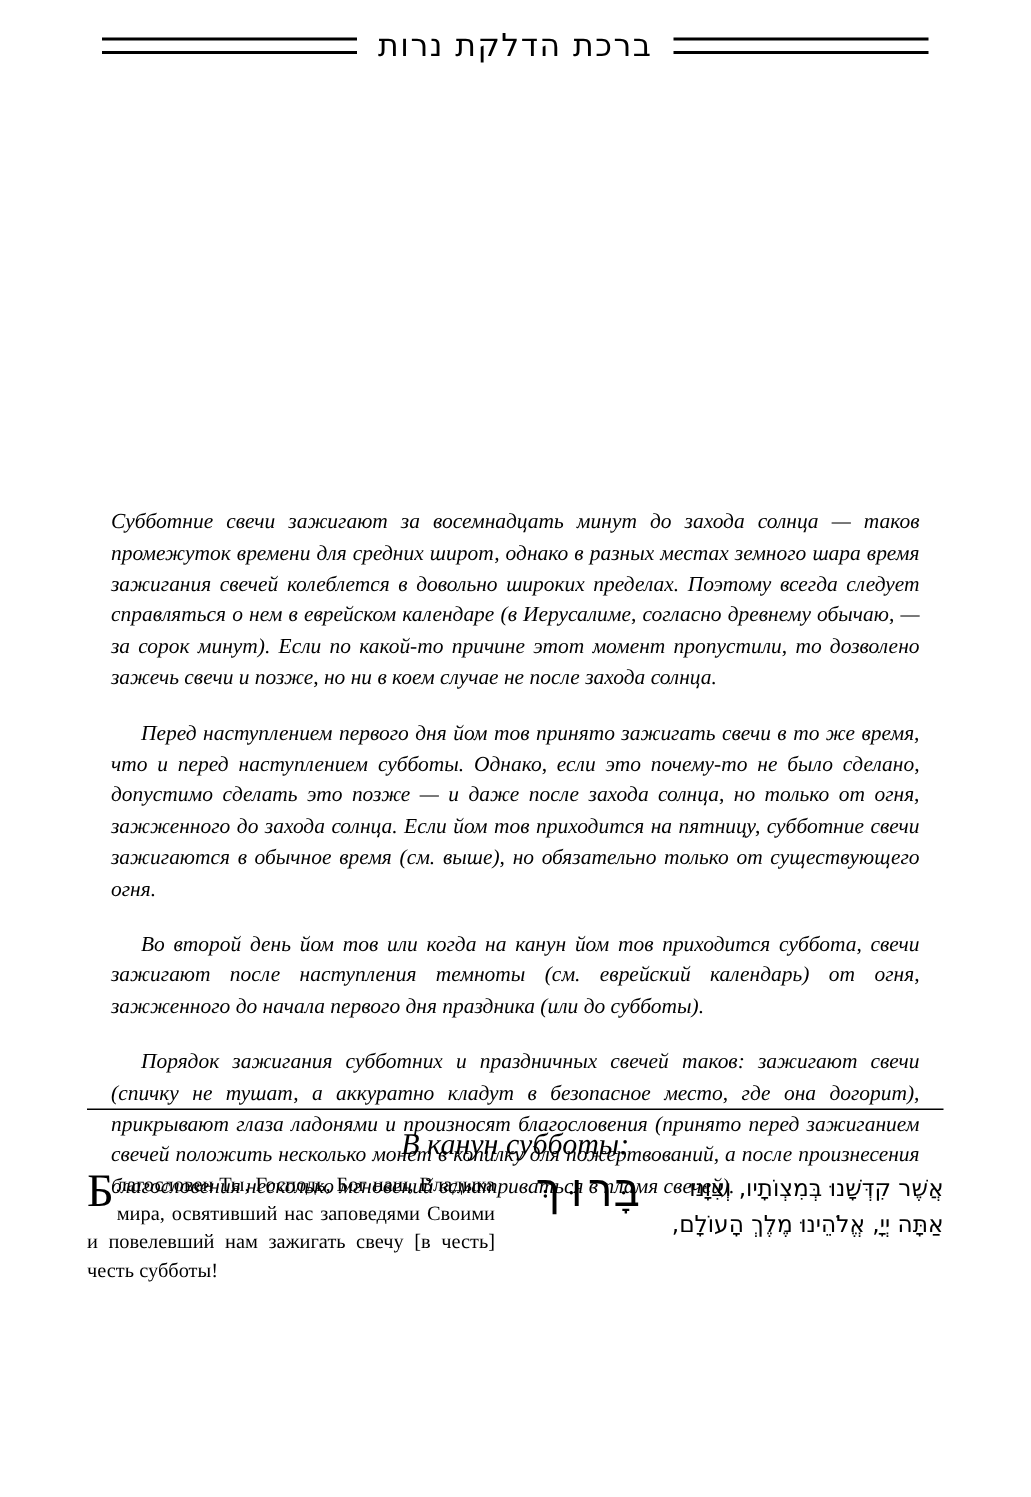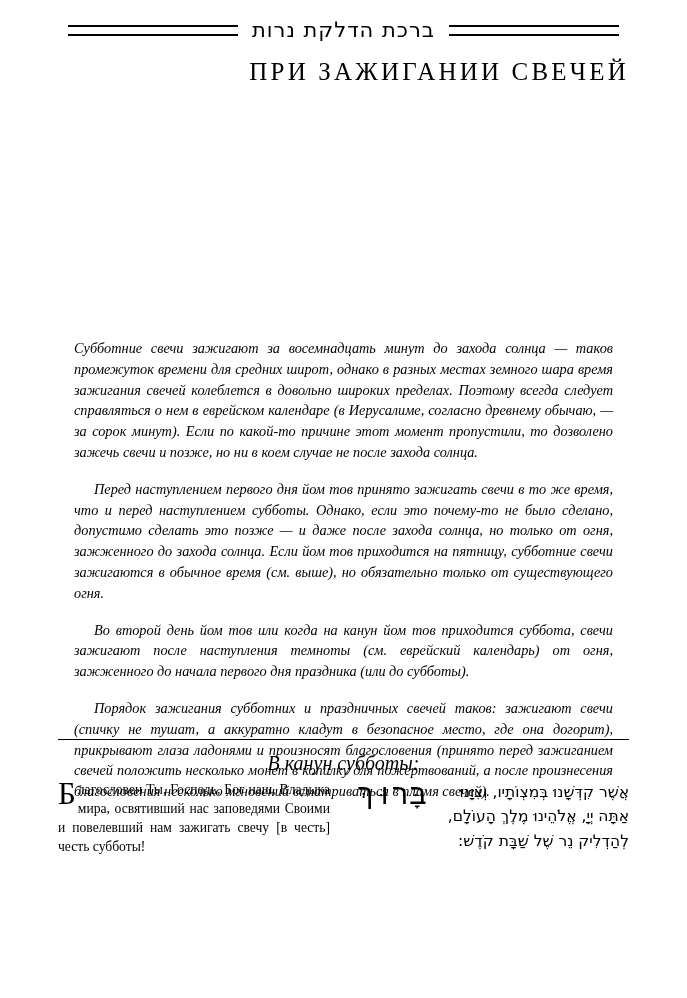--- a/index.html
+++ b/index.html
@@ -152,21 +152,20 @@
 
 <div class="page">
 
   <div class="header-block">
     <div class="hebrew-title-row">
       <span class="rule-seg"></span>
       <span class="hebrew-title">ברכת הדלקת נרות</span>
       <span class="rule-seg"></span>
     </div>
     <div class="main-title">
-      <div>ПРИ ЗАЖИГАНИИ СВЕЧЕЙ</div>
     </div>
   </div>
 
   <div class="body-text">
     <p class="first">Субботние свечи зажигают за восемнадцать минут до захода солнца — таков промежуток времени для средних широт, однако в разных местах земного шара время зажигания свечей колеблется в довольно широких пределах. Поэтому всегда следует справляться о нем в еврейском календаре (в Иерусалиме, согласно древнему обычаю, — за сорок минут). Если по какой-то причине этот момент пропустили, то дозволено зажечь свечи и позже, но ни в коем случае не после захода солнца.</p>
     <p>Перед наступлением первого дня йом тов принято зажигать свечи в то же время, что и перед наступлением субботы. Однако, если это почему-то не было сделано, допустимо сделать это позже — и даже после захода солнца, но только от огня, зажженного до захода солнца. Если йом тов приходится на пятницу, субботние свечи зажигаются в обычное время (см. выше), но обязательно только от существующего огня.</p>
     <p>Во второй день йом тов или когда на канун йом тов приходится суббота, свечи зажигают после наступления темноты (см. еврейский календарь) от огня, зажженного до начала первого дня праздника (или до субботы).</p>
     <p>Порядок зажигания субботних и праздничных свечей таков: зажигают свечи (спичку не тушат, а аккуратно кладут в безопасное место, где она догорит), прикрывают глаза ладонями и произносят благословения (принято перед зажиганием свечей положить несколько монет в копилку для пожертвований, а после произнесения благословения несколько мгновений всматриваться в пламя свечей).</p>
   </div>
 
@@ -175,19 +174,18 @@
   <div class="sub-heading">В канун субботы:</div>
 
   <div class="blessing">
     <div class="ru-col">
       <span class="dropcap">Б</span><span>лагословен Ты, Господь, Бог наш, Владыка мира, освятивший нас заповедями Своими и повелевший нам зажигать свечу [в честь] честь субботы!</span>
     </div>
     <div class="he-col">
       <div class="he-lines">
         <div>אֲשֶׁר קִדְּשָׁנוּ בְּמִצְוֹתָיו, וְצִוָּנוּ</div>
         <div>אַתָּה יְיָ, אֱלֹהֵינוּ מֶלֶךְ הָעוֹלָם,</div>
-        <div>לְהַדְלִיק נֵר שֶׁל שַׁבָּת קֹדֶשׁ:</div>
       </div>
       <div class="he-bigword">בָּרוּךְ</div>
     </div>
   </div>
 
 </div>
 
 </body></html>

